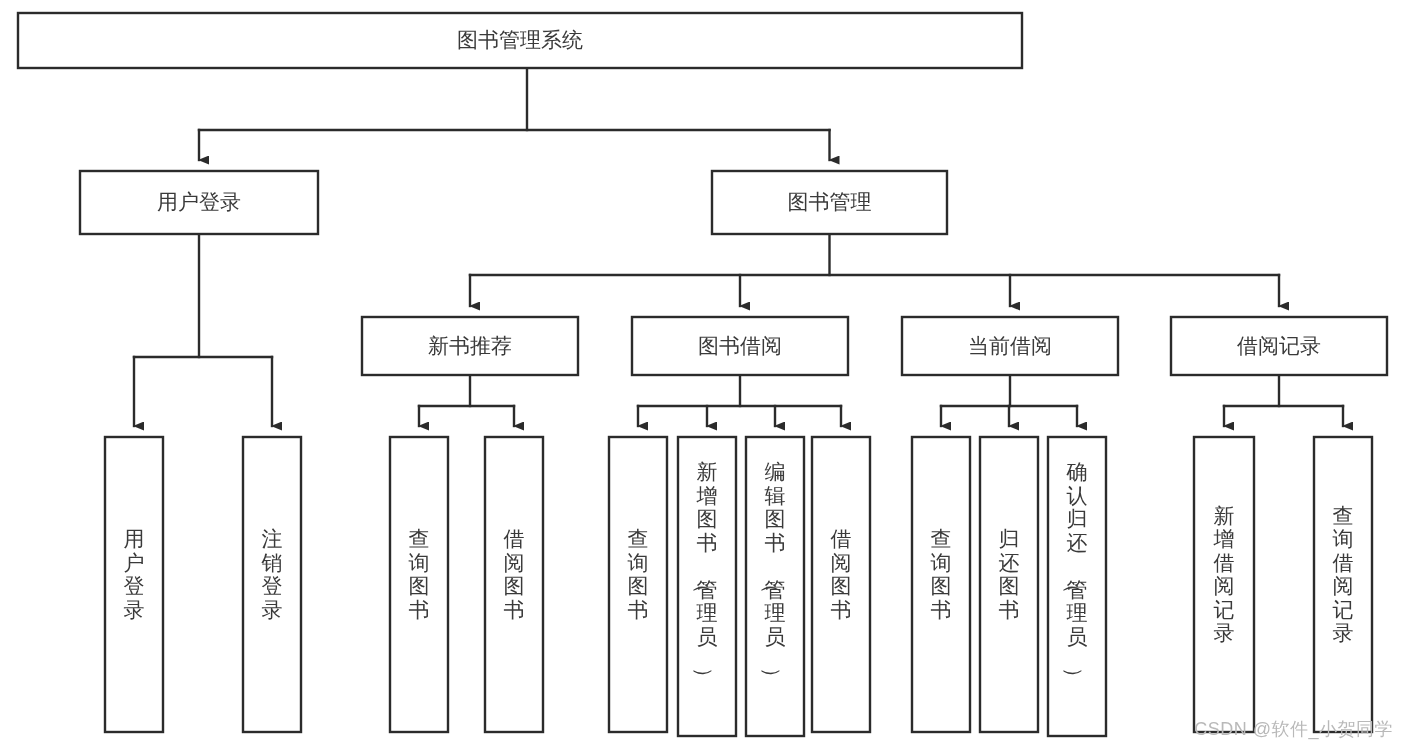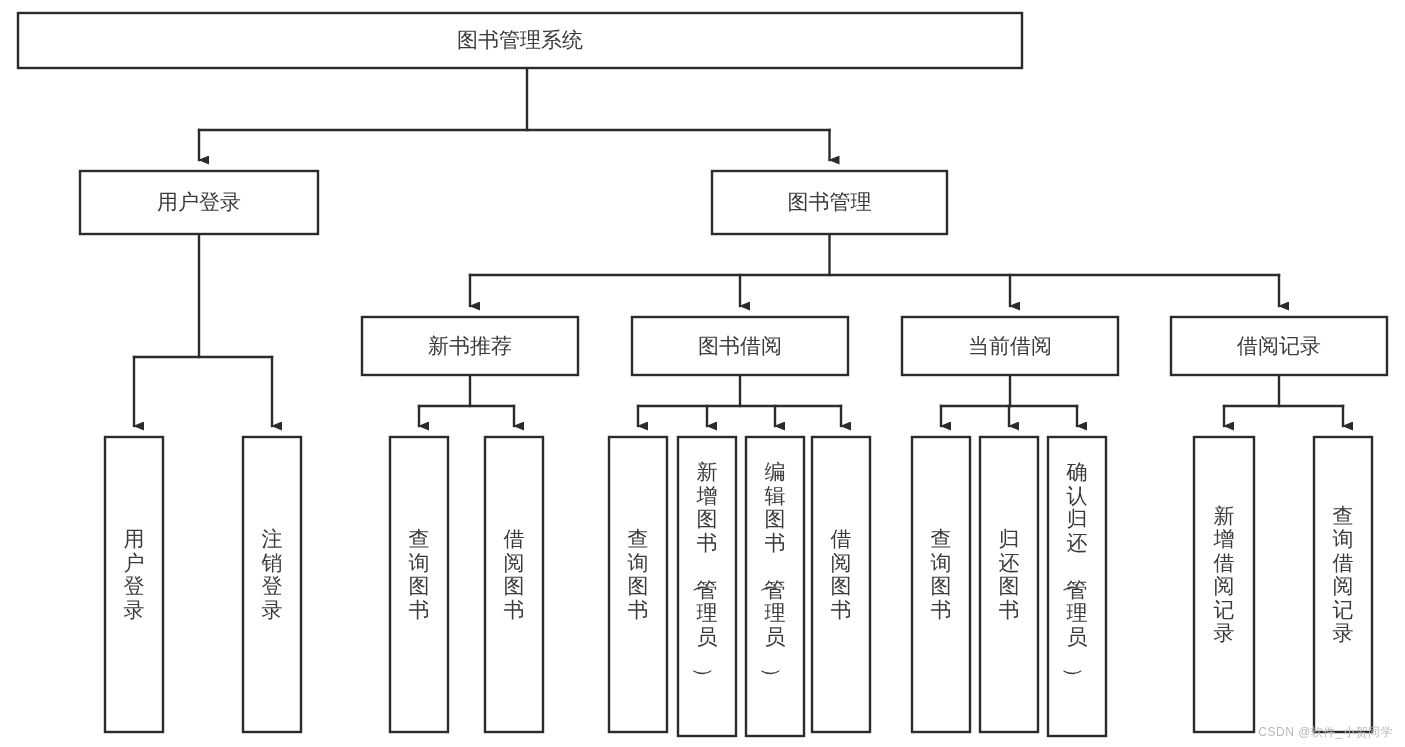--- a/index.html
+++ b/index.html
@@ -48,21 +48,21 @@
     fill: #3a3a3a;
     font-family: "Liberation Sans", "DejaVu Sans", sans-serif;
     font-size: 21px;
     text-anchor: middle;
   }
   .watermark {
     position: absolute;
     right: 12px;
     bottom: 6px;
     font-family: "Liberation Sans", "DejaVu Sans", sans-serif;
-    font-size: 12px;
+    font-size: 18px;
     color: #b9b9b9;
     letter-spacing: 0.5px;
     white-space: nowrap;
     pointer-events: none;
   }
 </style>
 </head>
 <body>
 
 <div id="diagram-root">

